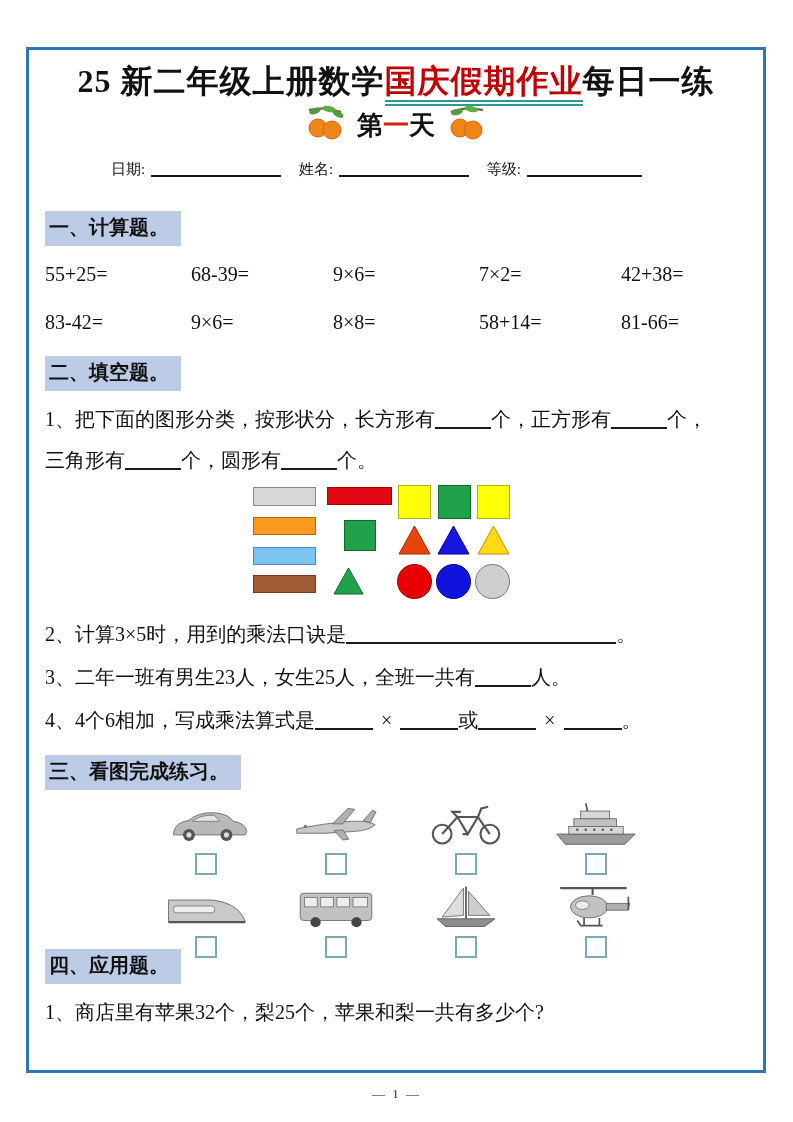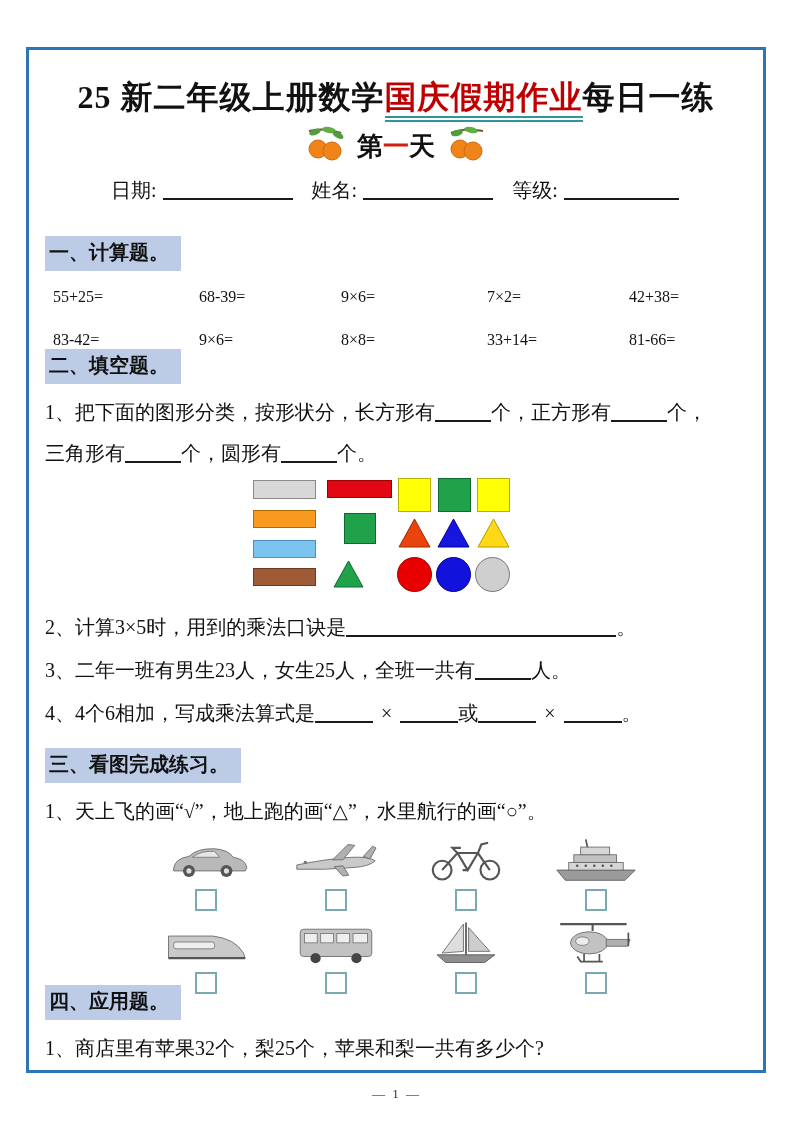--- a/index.html
+++ b/index.html
@@ -5,38 +5,38 @@
   html,body{margin:0;padding:0;}
   body{
     width:793px;height:1122px;position:relative;background:#ffffff;
     font-family:"Liberation Serif","DejaVu Serif",serif;color:#111;overflow:hidden;
   }
   #frame{
     position:absolute;left:26px;top:47px;width:740px;height:1026px;
     border:3px solid #2e75b6;box-sizing:border-box;padding:4px 16px 0 16px;
   }
   
-  .title{ text-align:center;font-size:32px;font-weight:700;margin-top:22px;letter-spacing:1px;white-space:nowrap;}
+  .title{ text-align:center;font-size:32px;font-weight:700;margin-top:6px;letter-spacing:1px;white-space:nowrap;}
   .title-red{color:#c00000;border-bottom:6px double #2e9599;padding-bottom:1px;}
-  .dayline{display:flex;justify-content:center;align-items:center;gap:10px;margin-top:5px;}
+  .dayline{display:flex;justify-content:center;align-items:center;gap:10px;}
   .dayline .daytext{font-size:26px;font-weight:700;}
   .day-red{color:#d02010;}
   
-  .info{margin:10px 0 0 66px;font-size:20px;}
+  .info{margin:10px 0 0 66px;font-size:15px;}
   .blank{display:inline-block;border-bottom:2px solid #1a1a1a;height:19px;vertical-align:-3px;}
   .b130{width:130px;margin:0 14px 0 6px;}
   .b115{width:115px;margin-left:6px;}
   .b56{width:56px;}
   .b58{width:58px;}
   .b270{width:270px;}
   
   .sec-h{display:inline-block;background:#bccbe6;font-size:20px;font-weight:600;padding:3px 12px 5px 4px;}
-  .mt16{margin-top:32px;} .mt20{margin-top:20px;font-family:Liberation Serif, serif;} .mt22{}
-  
-  .calc-row{display:grid;grid-template-columns:146px 142px 146px 142px 1fr;font-size:16px;margin-left:8px;}
+  .mt16{margin-top:32px;} .mt20{margin-top:20px;font-family:Liberation Serif, serif;} .mt22{margin-top:22px;}
+  
+  .calc-row{display:grid;grid-template-columns:146px 142px 146px 142px 1fr;font-size:20px;}
   .calc-row.r1{margin-top:17px;} .calc-row.r2{margin-top:25px;}
   
   .qline{font-size:20px;margin-top:13px;line-height:30px;}
   .q1b{margin-top:11px;}
   
   #shapes-figure{position:relative;width:262px;height:120px;margin:8px 0 0 208px;}
   
   .xsign{margin:0 8px;}
   
   .veh-grid{display:grid;grid-template-columns:repeat(4,130px);row-gap:8px;margin:10px 0 0 96px;}
@@ -89,21 +89,21 @@
     <span>55+25=</span>
     <span>68-39=</span>
     <span>9×6=</span>
     <span>7×2=</span>
     <span>42+38=</span>
   </div>
   <div class="calc-row r2">
     <span>83-42=</span>
     <span>9×6=</span>
     <span>8×8=</span>
-    <span>33+14=</span>
+    <span>58+14=</span>
     <span>81-66=</span>
   </div>
 
   <div><span class="sec-h mt22">二、填空题。</span></div>
   <div class="qline">
     <span>1、把下面的图形分类，按形状分，长方形有</span><span class="blank b56"></span><span>个，正方形有</span><span class="blank b56"></span><span>个，</span>
   </div>
   <div class="qline q1b">
     <span>三角形有</span><span class="blank b56"></span><span>个，圆形有</span><span class="blank b56"></span><span>个。</span>
   </div>
@@ -139,21 +139,20 @@
     <span>2、计算3×5时，用到的乘法口诀是</span><span class="blank b270"></span><span>。</span>
   </div>
   <div class="qline">
     <span>3、二年一班有男生23人，女生25人，全班一共有</span><span class="blank b56"></span><span>人。</span>
   </div>
   <div class="qline">
     <span>4、4个6相加，写成乘法算式是</span><span class="blank b58"></span><span class="xsign">×</span><span class="blank b58"></span><span>或</span><span class="blank b58"></span><span class="xsign">×</span><span class="blank b58"></span><span>。</span>
   </div>
 
   <div><span class="sec-h mt20">三、看图完成练习。</span></div>
-  <div class="qline">1、天上飞的画“√”，地上跑的画“△”，水里航行的画“○”。</div>
 
   <div class="veh-grid">
     <div class="veh-cell">
       <svg class="veh-icon" width="86" height="46" viewBox="0 0 100 54">
         <path d="M12 38 q2 -12 18 -14 q10 -10 30 -9 q16 1 22 10 q14 2 16 12 l-2 4 h-84 z" fill="#b9b9b9" stroke="#666"></path>
         <path d="M34 25 q10 -8 26 -7 l6 7 z" fill="#e6e6e6" stroke="#777"></path>
         <circle cx="30" cy="41" r="7" fill="#555"></circle>
           <circle cx="74" cy="41" r="7" fill="#555"></circle>
         <circle cx="30" cy="41" r="3" fill="#ddd"></circle>
           <circle cx="74" cy="41" r="3" fill="#ddd"></circle>

